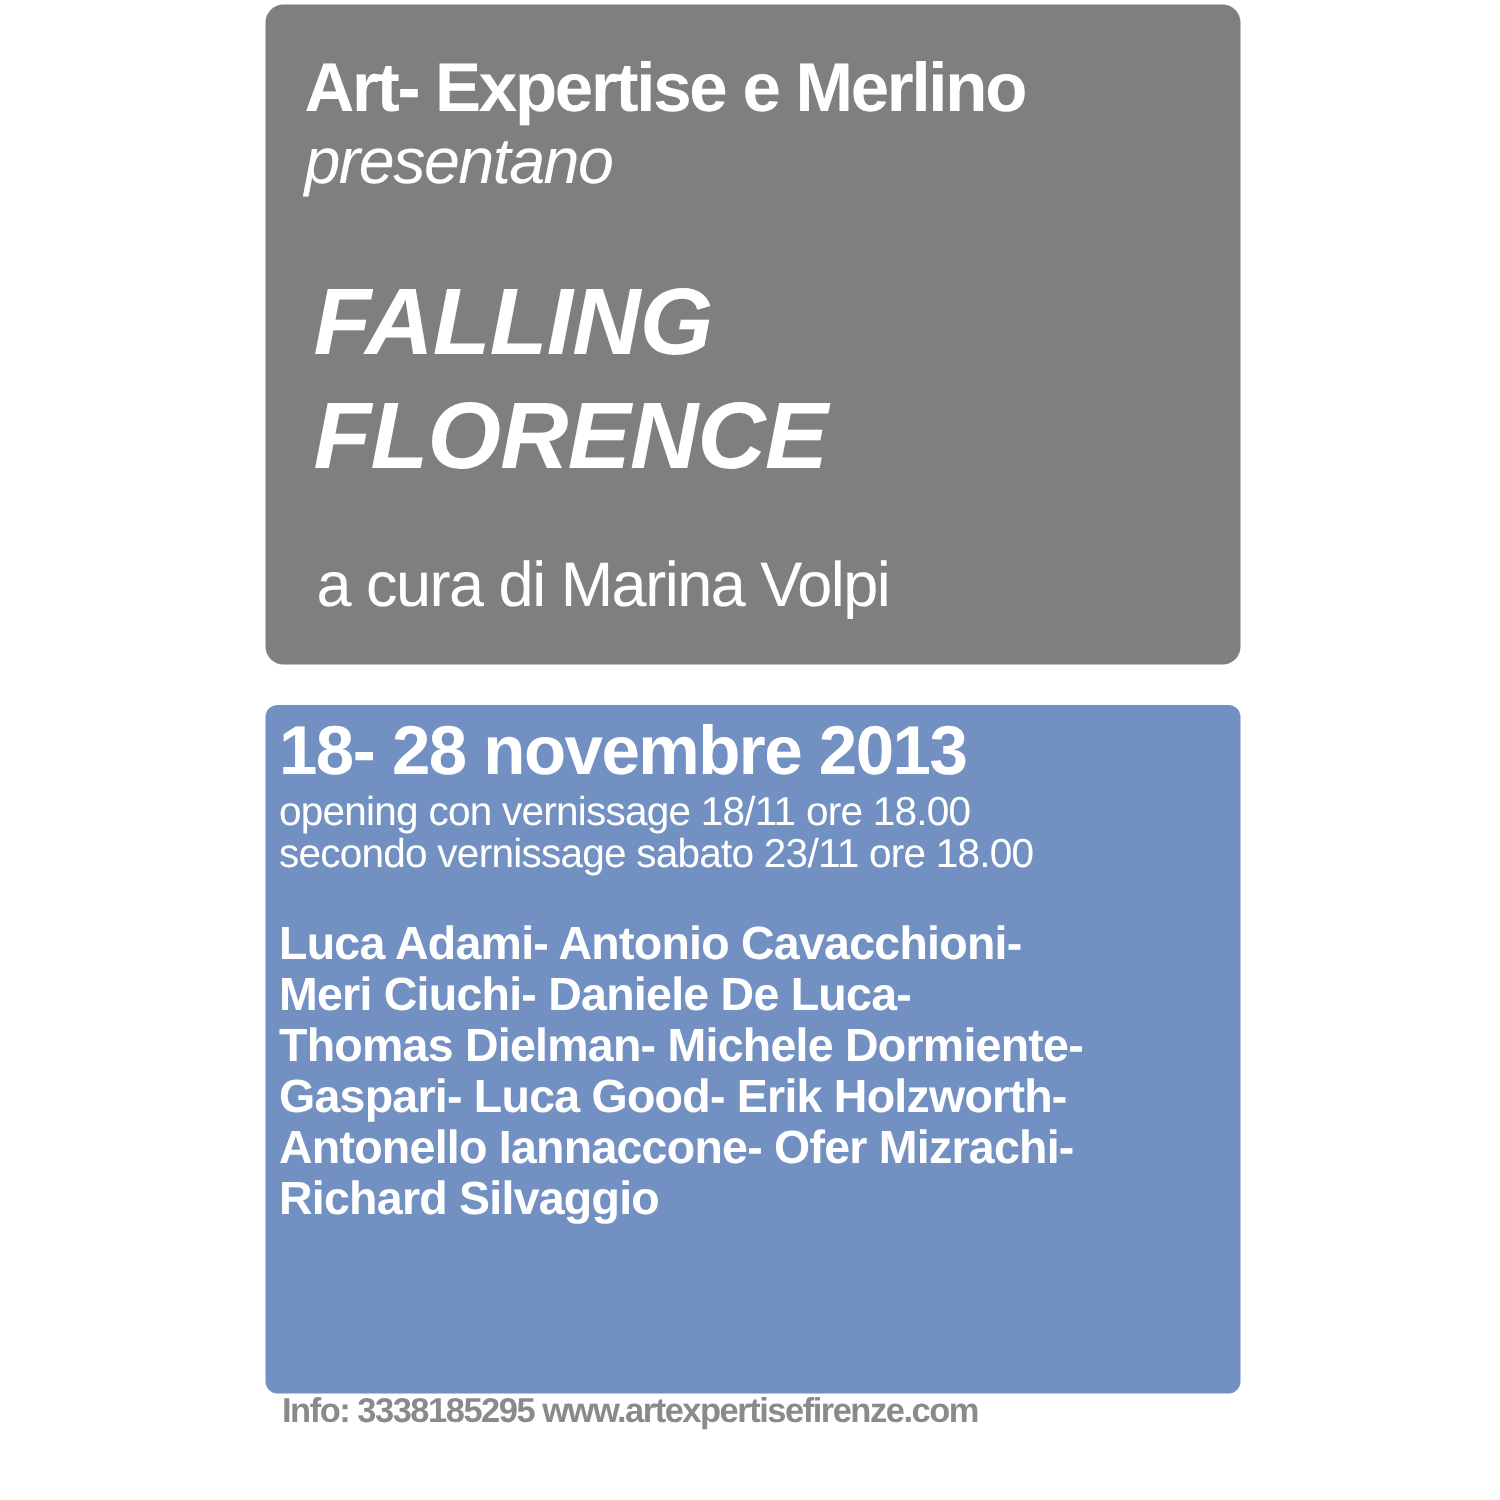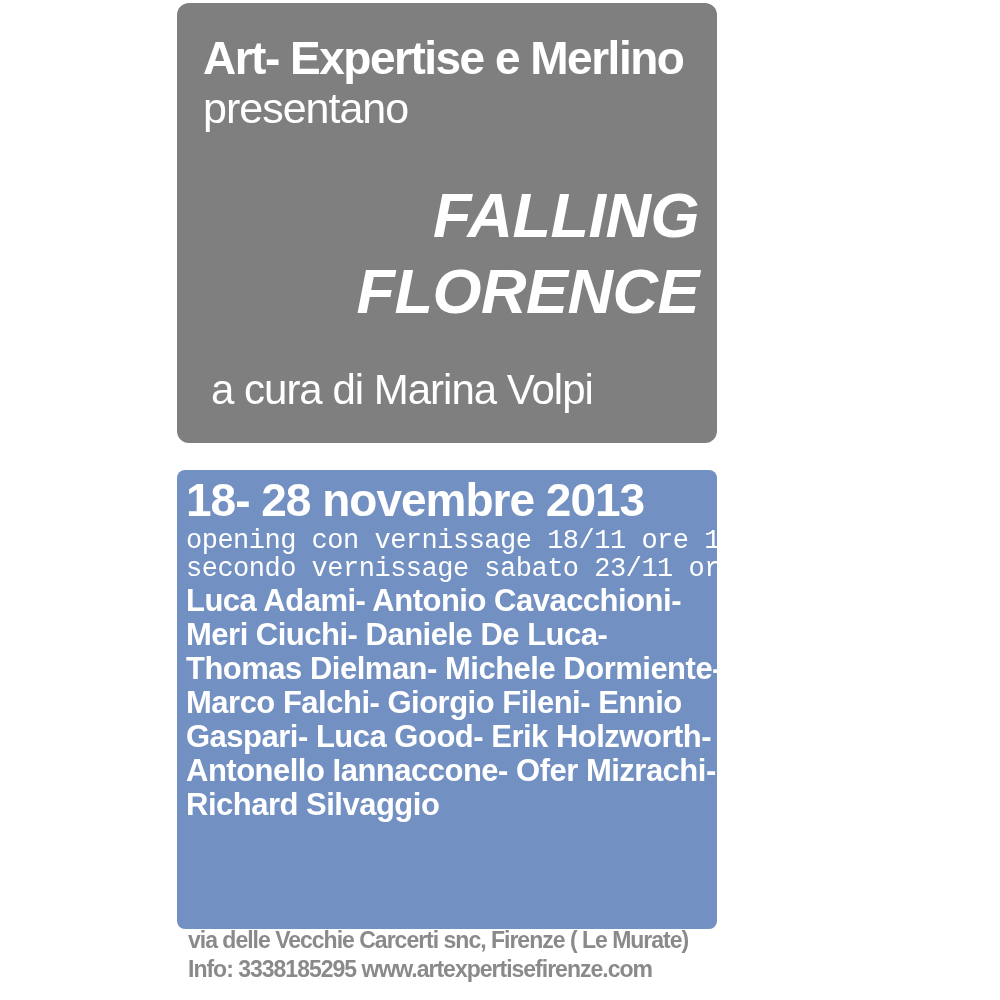--- a/index.html
+++ b/index.html
@@ -8,21 +8,21 @@
   .poster {
     position: relative;
     width: 1000px; height: 1000px;
     background: #ffffff;
     overflow: hidden;
     font-family: "Liberation Sans", sans-serif;
   }
   .panel {
     position: absolute;
     left: 177px;
-    width: 540px;
+    width: 650px;
     box-sizing: border-box;
     color: #ffffff;
   }
   .gray-panel {
     top: 3px; height: 440px;
     background: var(--gray, #7f7f7f);
     border-radius: 12px;
     padding: 30px 18px 0 26px;
   }
   .blue-panel {
@@ -30,46 +30,45 @@
     background: var(--blue, #7290c1);
     border-radius: 8px;
     padding: 4px 10px 0 9px;
   }
   .org {
     font-size: 46px; font-weight: bold;
     letter-spacing: -1.5px; line-height: 1.1;
     white-space: nowrap;
   }
   .presents {
-    font-size: 43px; 
+    font-size: 43px; font-style: italic;
     letter-spacing: -1px; line-height: 1.15;
   }
   .title {
     margin: 44px 0 0 6px;
     font-size: 63px; font-weight: bold; font-style: italic;
-    line-height: 76px; letter-spacing: -0.5px; text-align: right;
+    line-height: 76px; letter-spacing: -0.5px;
   }
   .curator {
     margin: 36px 0 0 8px;
     font-size: 42px; font-weight: normal;
     letter-spacing: -1px; line-height: 1.2;
     white-space: nowrap;
   }
   .dates {
     font-size: 46px; font-weight: bold;
     letter-spacing: -1px; line-height: 1.15;
     white-space: nowrap;
   }
   .vernissage {
     font-size: 27px; font-weight: normal;
     letter-spacing: -0.5px; line-height: 28.5px;
     white-space: nowrap;
-    font-family: Liberation Mono, monospace;
   }
-  .artists { }
+  .artists { margin-top: 28px; }
   .artist-line {
     font-size: 31px; font-weight: bold;
     letter-spacing: -0.5px; line-height: 34px;
     white-space: nowrap;
   }
   .footer {
     position: absolute;
     left: 188px; top: 926px;
     color: var(--footer_text, #8a8a8a);
     font-size: 23px; font-weight: bold;
@@ -91,25 +90,23 @@
 
   <section class="panel blue-panel">
     <div class="dates">18- 28 novembre 2013</div>
     <div class="vernissage">opening con vernissage 18/11 ore 18.00</div>
     <div class="vernissage">secondo vernissage sabato 23/11 ore 18.00</div>
 
     <div class="artists">
       <div class="artist-line">Luca Adami- Antonio Cavacchioni-</div>
       <div class="artist-line">Meri Ciuchi- Daniele De Luca-</div>
       <div class="artist-line">Thomas Dielman- Michele Dormiente-</div>
-      <div class="artist-line">Marco Falchi- Giorgio Fileni- Ennio</div>
       <div class="artist-line">Gaspari- Luca Good- Erik Holzworth-</div>
       <div class="artist-line">Antonello Iannaccone- Ofer Mizrachi-</div>
       <div class="artist-line">Richard Silvaggio</div>
     </div>
   </section>
 
   <footer class="footer">
-    <div>via delle Vecchie Carcerti snc, Firenze ( Le Murate)</div>
     <div>Info: 3338185295 www.artexpertisefirenze.com</div>
   </footer>
 
 </div>
 
 </body></html>

